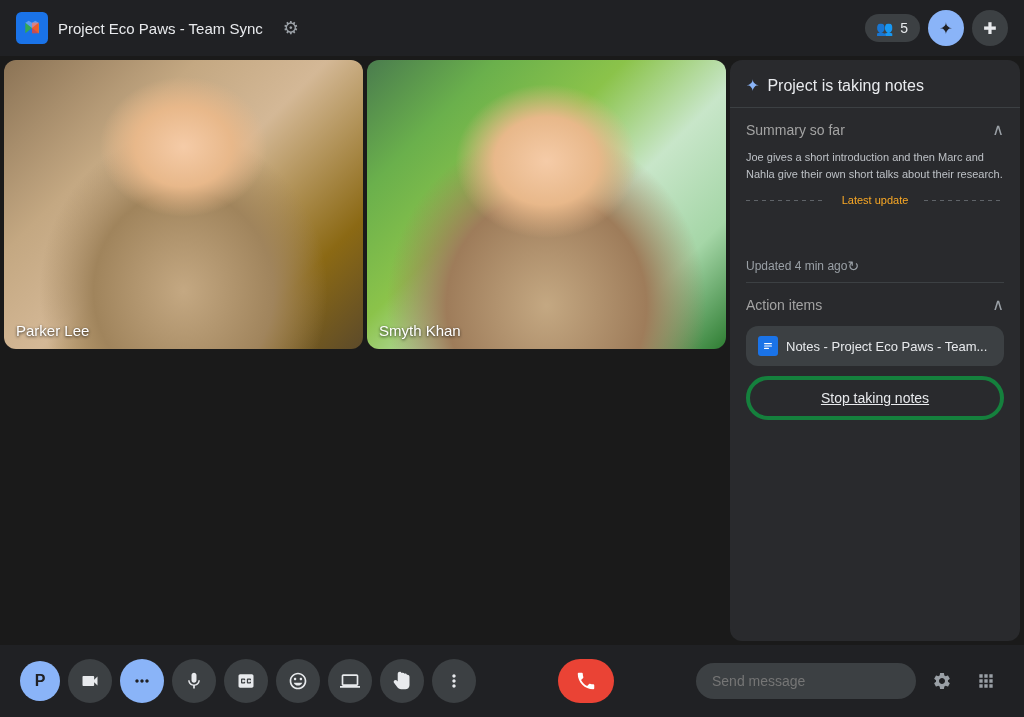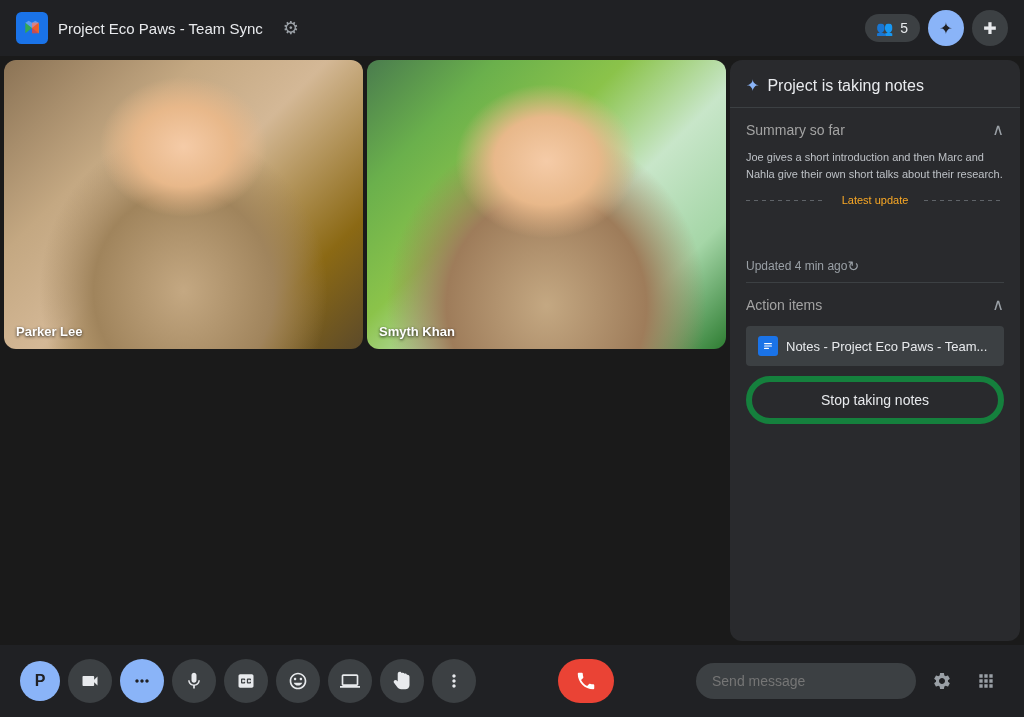--- a/index.html
+++ b/index.html
@@ -89,24 +89,24 @@
       position: relative;
       border-radius: 12px;
       overflow: hidden;
       background: #3c4043;
     }
 
     .video-tile .participant-name {
       position: absolute;
       bottom: 10px;
       left: 12px;
-      font-size: 13px;
+      font-size: 15px;
       color: #fff;
       text-shadow: 0 1px 3px rgba(0,0,0,0.8);
-      font-weight: 700;
+      font-weight: 400;
       margin-top: 9px;
     }
 
     
     .tile-parker {
       background: linear-gradient(135deg, #8b7355 0%, #c4a882 30%, #d4b896 50%, #8b6914 80%, #5c4a2a 100%);
     }
     .tile-joe {
       background: linear-gradient(135deg, #6b7c93 0%, #8fa3b8 40%, #7a8fa0 60%, #5a6e80 100%);
     }
@@ -274,21 +274,21 @@
 
     .action-items-section {
       padding: 12px 16px;
     }
 
     .notes-link {
       display: flex;
       align-items: center;
       gap: 8px;
       background: #3c4043;
-      border-radius: 4px;
+      border-radius: 12px;
       padding: 10px 12px;
       margin-top: 12px;
       cursor: pointer;
       text-decoration: none;
     }
 
     .notes-icon {
       width: 20px;
       height: 20px;
       background: #1a73e8;
@@ -305,28 +305,29 @@
       font-size: 13px;
       color: #e8eaed;
       white-space: nowrap;
       overflow: hidden;
       text-overflow: ellipsis;
     }
 
     .stop-notes-btn {
       width: 100%;
       background: transparent;
-      border: 6px solid #15803d;
+      border: 4px solid #15803d;
       border-radius: 24px;
       padding: 10px;
       color: #e8eaed;
       font-size: 14px;
       cursor: pointer;
       margin-top: 10px;
       font-family: inherit;
+      text-decoration: underline;
     }
 
     
     .bottom-toolbar {
       height: 72px;
       background: #202124;
       display: flex;
       align-items: center;
       justify-content: space-between;
       padding: 0 20px;

